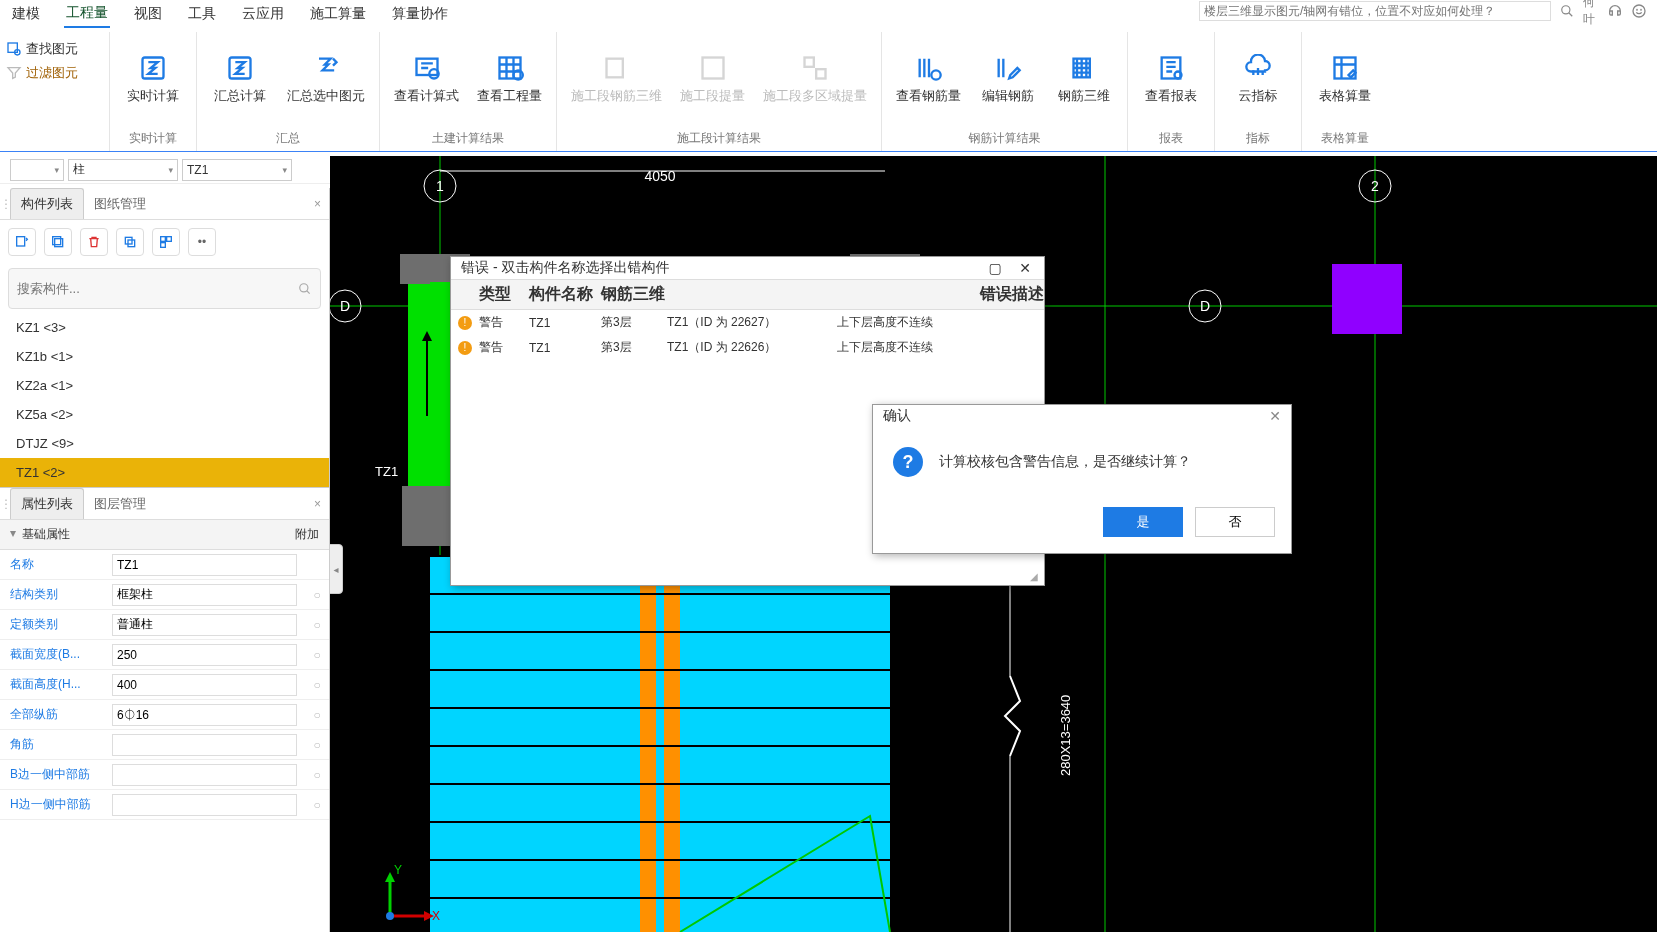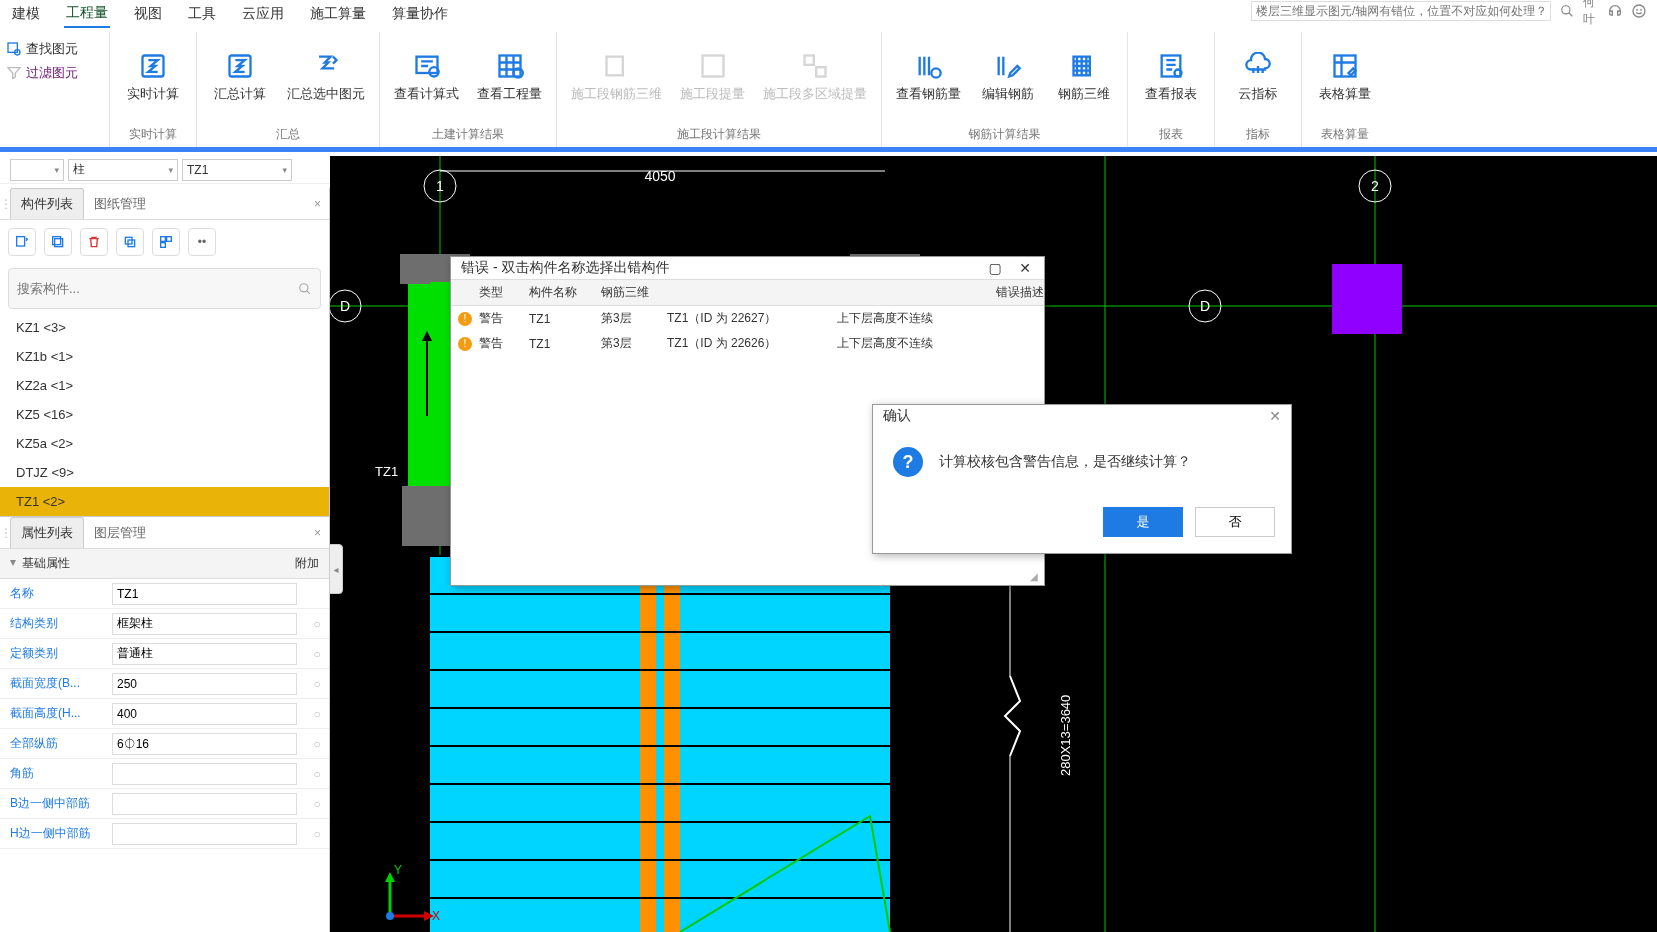--- a/index.html
+++ b/index.html
@@ -1,32 +1,32 @@
 <!DOCTYPE html>
 <html><head>
   <meta charset="utf-8">
   <style>
     * { margin:0; padding:0; box-sizing:border-box; font-family:"Microsoft YaHei",sans-serif; }
     body { font-size:12px; color:#333; background:#fff; overflow:hidden; width:1657px; height:932px; position:relative; }
 
     
     .titlebar { position:absolute; top:0; right:10px; height:22px; display:flex; align-items:center; gap:8px; }
-    .titlebar input { width:300px; border:1px solid #ddd; padding:2px 4px; font-size:12px; }
+    .titlebar input { width:352px; border:1px solid #ddd; padding:2px 4px; font-size:12px; }
     .titlebar .search-icon, .titlebar .ticon { width:16px; height:16px; display:flex; align-items:center; justify-content:center; color:#888; }
 
     
     .menubar { position:absolute; top:0; left:0; right:0; height:28px; display:flex; align-items:center; padding-left:10px; gap:22px; font-size:14px; }
     .menubar .mitem { cursor:pointer; padding:4px 2px; }
     .menubar .mitem.active { color:#14532d; border-bottom:2px solid #1e7be4; font-weight:500; }
 
     
-    .ribbon { position:absolute; top:32px; left:0; right:0; height:120px; border-bottom:5px solid #3b82f6; display:flex; }
+    .ribbon { position:absolute; top:32px; left:0; right:0; height:120px; border-bottom:1px solid #3b82f6; display:flex; }
     .sidecol { width:110px; border-right:1px solid #e5e5e5; display:flex; flex-direction:column; justify-content:flex-start; padding:8px 6px; gap:6px; }
     .sidecol .srow { display:flex; align-items:center; gap:4px; font-size:13px; color:#333; }
-    .sidecol .srow.disabled { color:#701a75;align-items:center; }
+    .sidecol .srow.disabled { color:#a16207;align-items:center; }
     .sidecol .sicon { width:16px; height:16px; }
     .rgroup { border-right:1px solid #e5e5e5; display:flex; flex-direction:column; }
     .rgroup .ritems { flex:1; display:flex; align-items:center; justify-content:center; gap:18px; padding:6px 14px; }
     .rgroup .rlabel { text-align:center; font-size:12px; color:#777; padding:4px 0; }
     .ritem { display:flex; flex-direction:column; align-items:center; gap:4px; cursor:pointer; min-width:58px; }
     .ritem .ricon { width:30px; height:30px; display:flex; align-items:center; justify-content:center; }
     .ritem .rtxt { font-size:13px; }
     .ritem.disabled .rtxt { color:#bbb; }
     .ritem.disabled svg { opacity:.35; }
 
@@ -66,21 +66,21 @@
     .canvas { position:absolute; top:156px; left:330px; right:0; bottom:0; background:#000; overflow:hidden; }
     .canvas svg { position:absolute; top:0; left:0; }
     .splitter { position:absolute; top:50%; left:-1px; width:14px; height:50px; background:#eee; border:1px solid #ccc; display:flex; align-items:center; justify-content:center; font-size:10px; color:#888; cursor:pointer; border-radius:0 4px 4px 0;}
 
     
     .dlg { position:absolute; background:#fff; border:1px solid #999; box-shadow:2px 2px 8px rgba(0,0,0,0.3); }
     .dlg .dtitle { padding:2px 10px; font-size:14px; display:flex; align-items:center; }
     .dlg .dtitle .dbtns { margin-left:auto; display:flex; gap:12px; }
     .dlg .dtitle .dbtns span { cursor:pointer; width:18px; text-align:center; }
     .errhead { display:flex; background:#f4f4f4; border-top:1px solid #ddd; border-bottom:1px solid #ddd; padding:4px 0; }
-    .errhead div { font-size:12px; }
+    .errhead div { font-size:16px;font-weight:bold; }
     .errrow { display:flex; align-items:center; padding:4px 0; }
     .erricon { width:28px; display:flex; justify-content:center; }
     .erricon .dot { width:14px; height:14px; border-radius:50%; background:#f39c12; color:#fff; font-size:10px; display:flex; align-items:center; justify-content:center;}
     .col1{width:50px;} .col2{width:72px;} .col3{width:66px;} .col4{width:170px;} .col5{flex:1;}
     .resizer { position:absolute; right:2px; bottom:2px; width:12px; height:12px; color:#aaa; font-size:10px;}
 
     .confirm { width:420px; }
     .confirm .body { display:flex; align-items:center; gap:16px; padding:20px; font-size:14px;}
     .confirm .qicon { width:30px; height:30px; border-radius:50%; background:#1e7be4; color:#fff; display:flex; align-items:center; justify-content:center; font-size:18px; font-weight:bold;}
     .confirm .btns { display:flex; justify-content:flex-end; gap:12px; padding:10px 16px 16px;}
@@ -381,21 +381,20 @@
     <input placeholder="搜索构件..." style="">
     <svg width="14" height="14" viewBox="0 0 24 24" fill="none" stroke="#aaa" stroke-width="2">
         <circle cx="10" cy="10" r="7"></circle>
         <line x1="15" y1="15" x2="20" y2="20"></line>
       </svg>
   </div>
   <div class="complist">
     <div class="citem">KZ1  &lt;3&gt;</div>
     <div class="citem">KZ1b  &lt;1&gt;</div>
     <div class="citem">KZ2a  &lt;1&gt;</div>
-    <div class="citem">KZ5  &lt;16&gt;</div>
     <div class="citem">KZ5a  &lt;2&gt;</div>
     <div class="citem">DTJZ  &lt;9&gt;</div>
     <div class="citem sel">TZ1  &lt;2&gt;</div>
   </div>
 
   <div class="props">
     <div class="tabs">
       <span class="handle">⋮⋮</span>
       <div class="tab active">属性列表</div>
       <div class="tab">图层管理</div>

